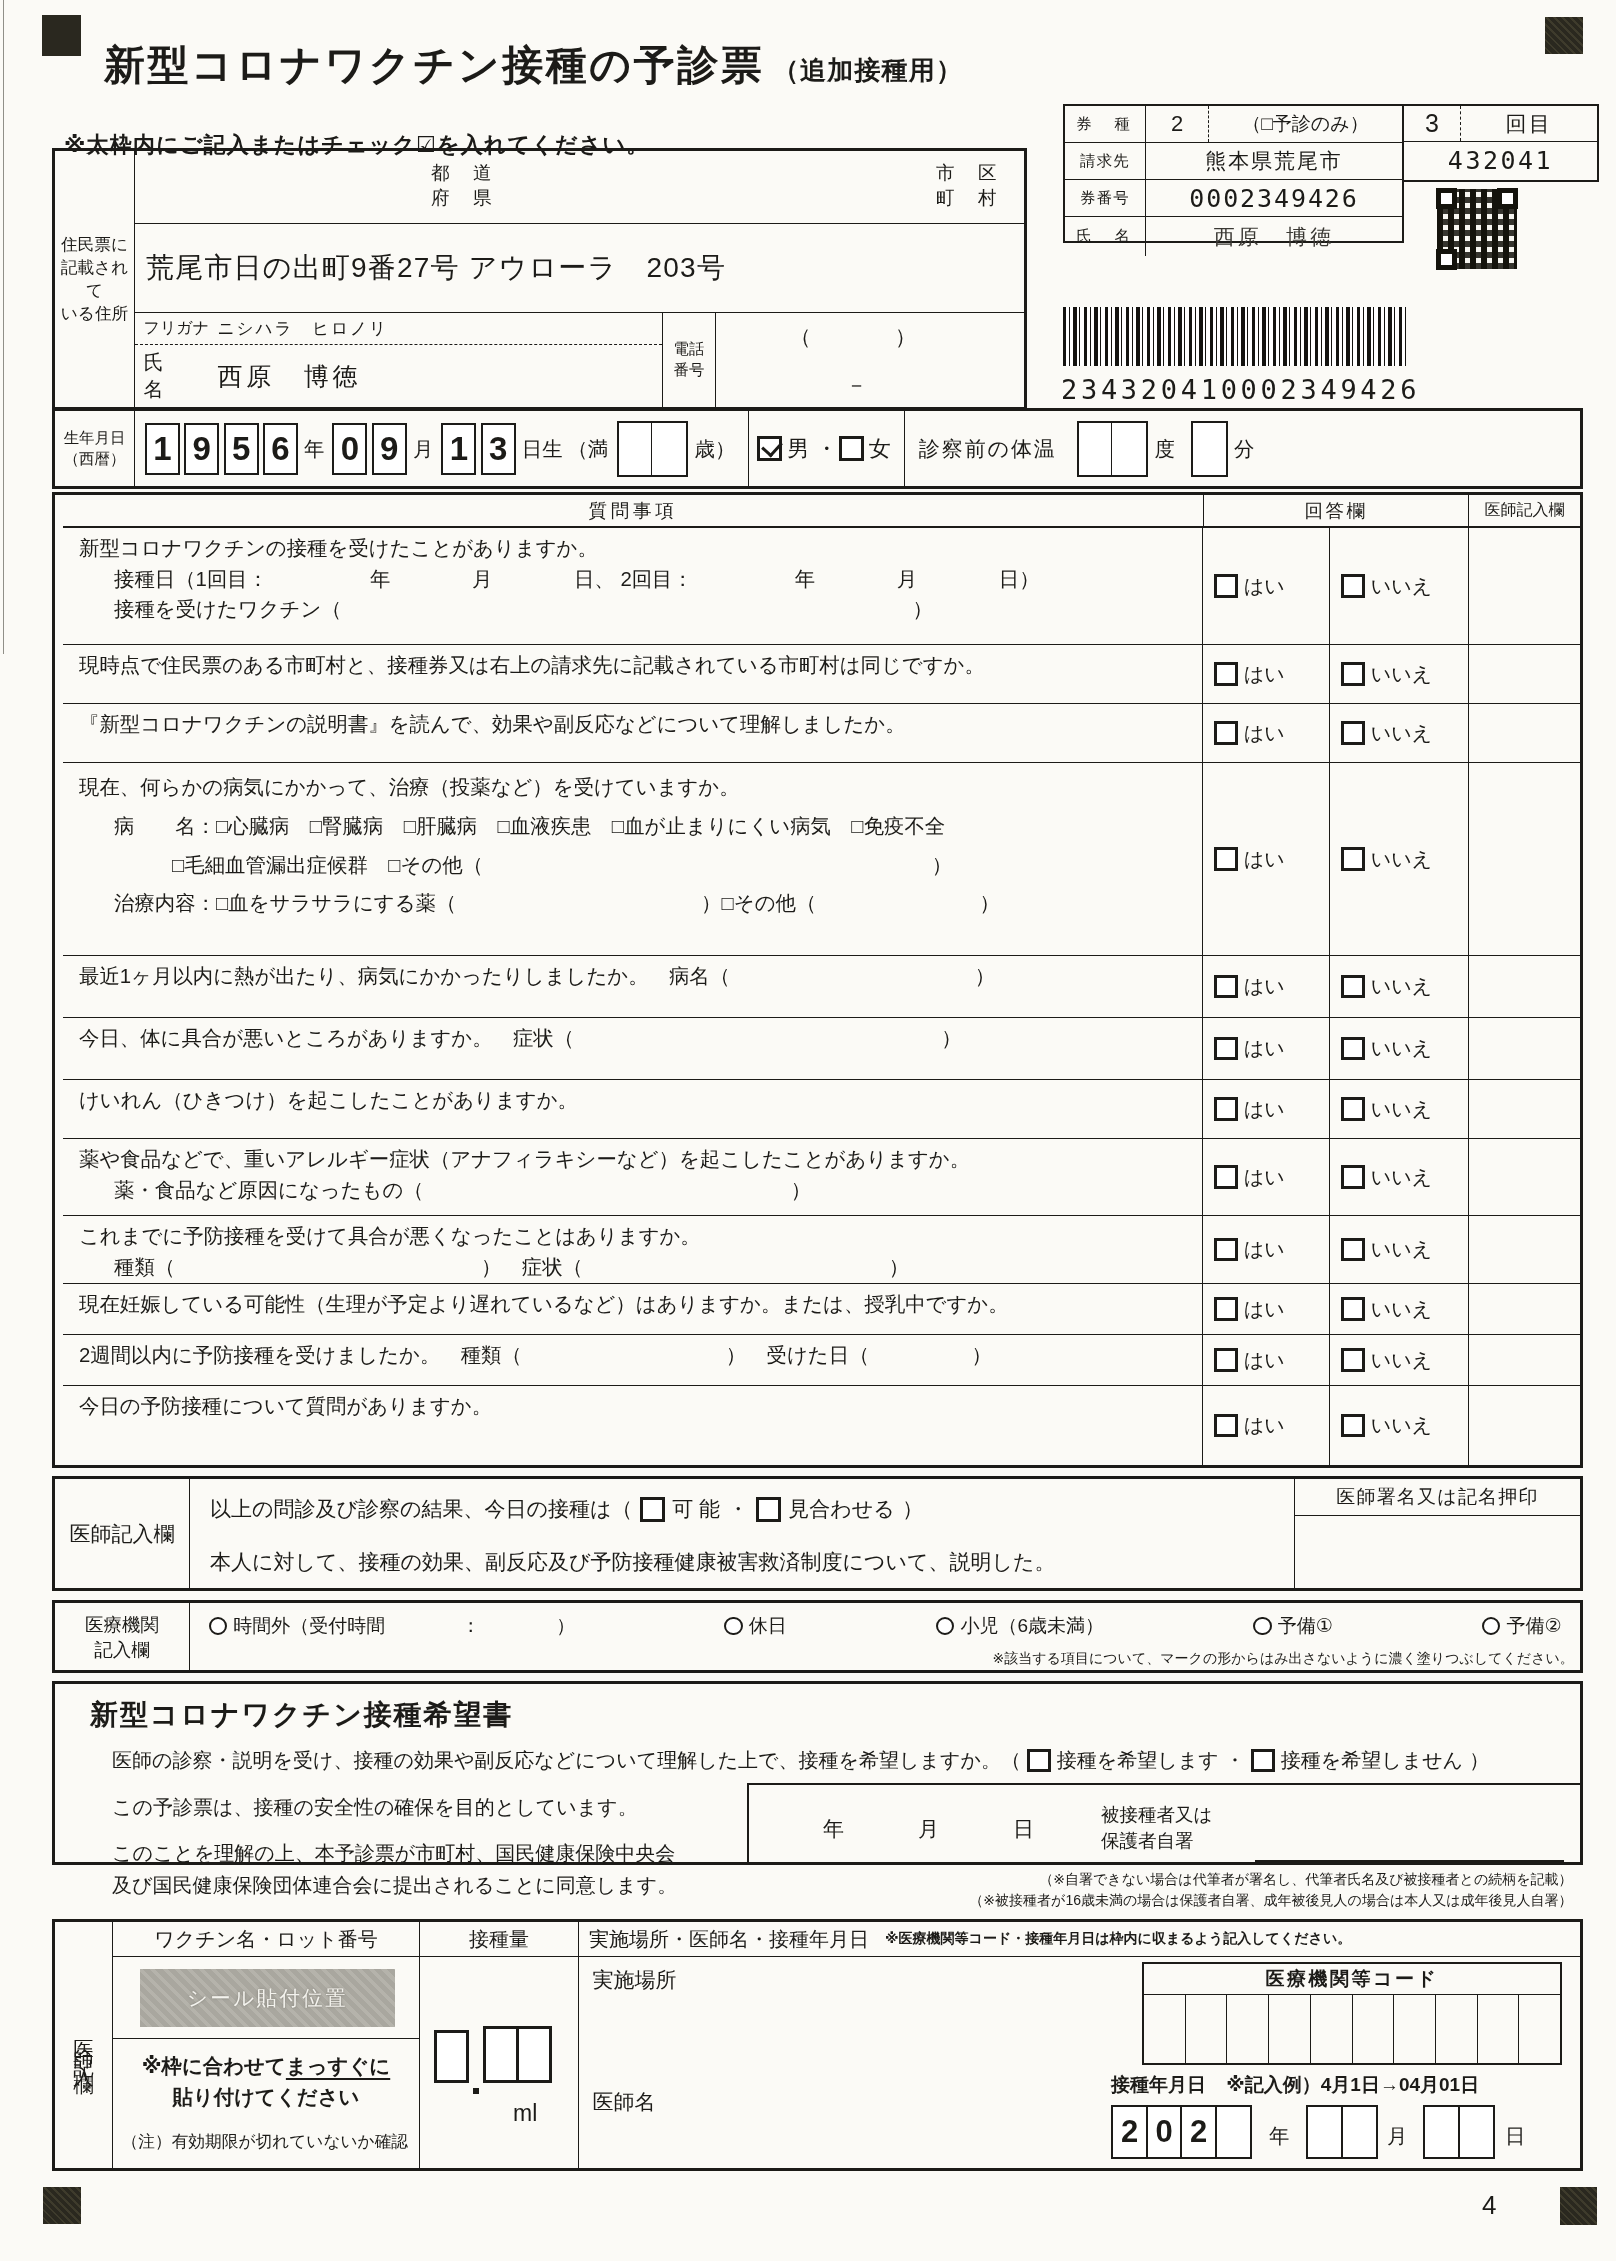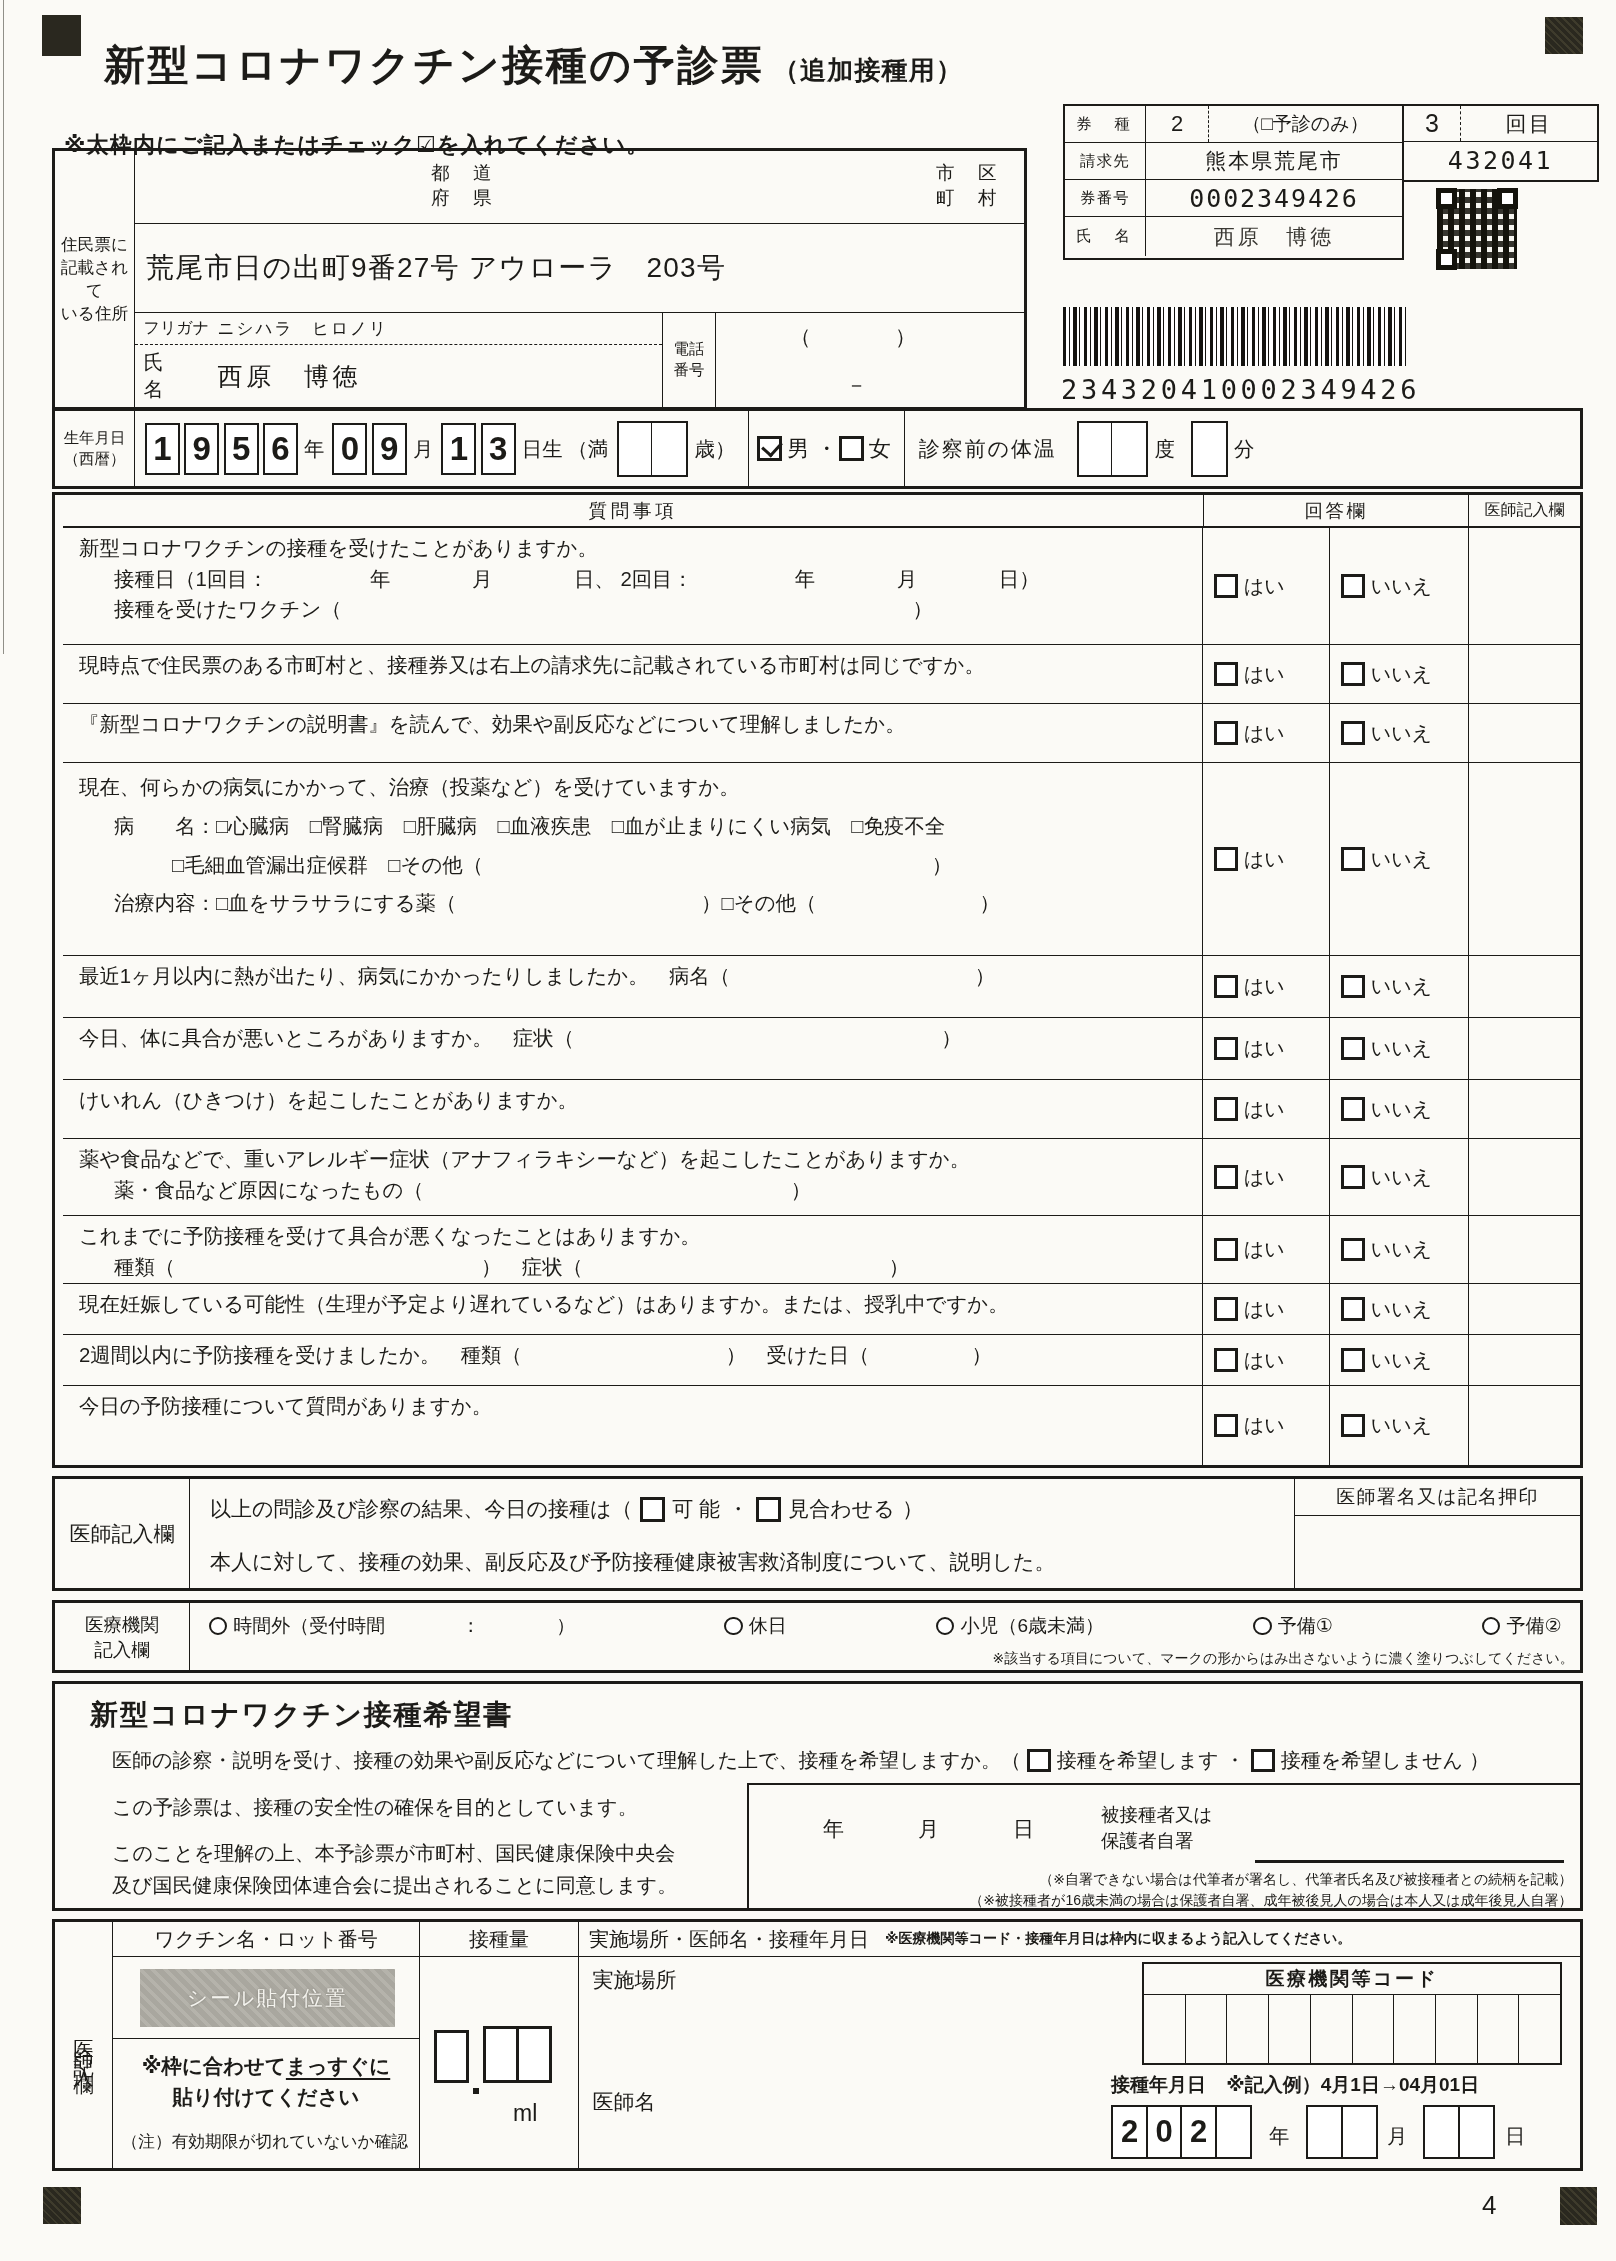--- a/index.html
+++ b/index.html
@@ -18,21 +18,21 @@
       background:#fff;flex:none;margin-right:6.2px;}
   .stack span{display:block;text-align:center;}
 
   
   .title{position:absolute;left:104px;top:38px;font-size:41px;font-weight:bold;letter-spacing:2.5px;}
   .title .sub{font-size:26px;font-weight:bold;letter-spacing:1.2px;margin-left:8.6px;}
   .topnote{position:absolute;left:64px;top:130px;font-size:22px;font-weight:600;letter-spacing:1.2px;}
 
   
   .ticket{left:1063px;top:104px;width:536px;height:153px;}
-  .t-main{position:absolute;left:0;top:0;width:341px;height:156px;border:2.5px solid #1c1b18;}
+  .t-main{position:absolute;left:0;top:0;width:341px;height:139px;border:2.5px solid #1c1b18;}
   .t-row{display:flex;height:37px;border-bottom:1.9px solid #1c1b18;}
   .t-row:last-child{border-bottom:none;}
   .t-lab{width:81px;border-right:1.9px solid #1c1b18;display:flex;align-items:center;justify-content:center;
          font-size:15.4px;letter-spacing:3.7px;flex:none;}
   .t-val{flex:1;display:flex;align-items:center;justify-content:center;font-size:22px;}
   .t-right{position:absolute;left:339px;top:0;width:197px;height:78px;border:2.5px solid #1c1b18;}
   .t-rrow{display:flex;height:36px;border-bottom:1.9px solid #1c1b18;}
   .t-rrow:last-child{border-bottom:none;}
   .dashR{border-right:1.9px dashed #1c1b18;}
   .qr{left:1437px;top:189px;width:80px;height:80px;background:
@@ -109,21 +109,21 @@
   .inst{left:52px;top:1600px;width:1531px;height:73px;border:3.1px solid #1c1b18;display:flex;}
   .inst-lab{width:135px;border-right:1.9px solid #1c1b18;display:flex;flex-direction:column;justify-content:center;
             font-size:18.5px;flex:none;}
   .inst-main{flex:1;position:relative;}
   .inst-opts{position:absolute;left:18.5px;right:18.5px;top:10px;display:flex;justify-content:space-between;
              font-size:19px;}
   .opt{display:flex;align-items:center;}
   .inst-note{position:absolute;right:6.2px;bottom:2.5px;font-size:14px;}
 
   
-  .consent{left:52px;top:1681px;width:1531px;height:230px;border:3.1px solid #1c1b18;}
+  .consent{left:52px;top:1681px;width:1531px;height:184px;border:3.1px solid #1c1b18;}
   .c-title{position:absolute;left:35px;top:12.3px;font-size:28px;font-weight:bold;letter-spacing:1.9px;}
   .c-q{position:absolute;left:57px;top:63px;font-size:20px;display:flex;align-items:center;gap:6.2px;white-space:nowrap;}
   .c-q .cb{width:23.5px;height:23.5px;}
   .c-p{position:absolute;left:57px;font-size:20px;}
   .c-inner{position:absolute;left:692px;top:99px;right:0;bottom:0;border-top:2.5px solid #1c1b18;
            border-left:2.5px solid #1c1b18;font-size:20.4px;}
   .c-date{position:absolute;top:30px;left:74px;display:flex;gap:74px;font-size:21px;}
   .c-signlab{position:absolute;left:352px;top:17.3px;font-size:18.5px;line-height:1.4;}
   .c-underline{position:absolute;left:506px;top:75px;width:309px;border-bottom:3.1px solid #1c1b18;}
   .c-note{position:absolute;right:7.4px;font-size:14px;}

